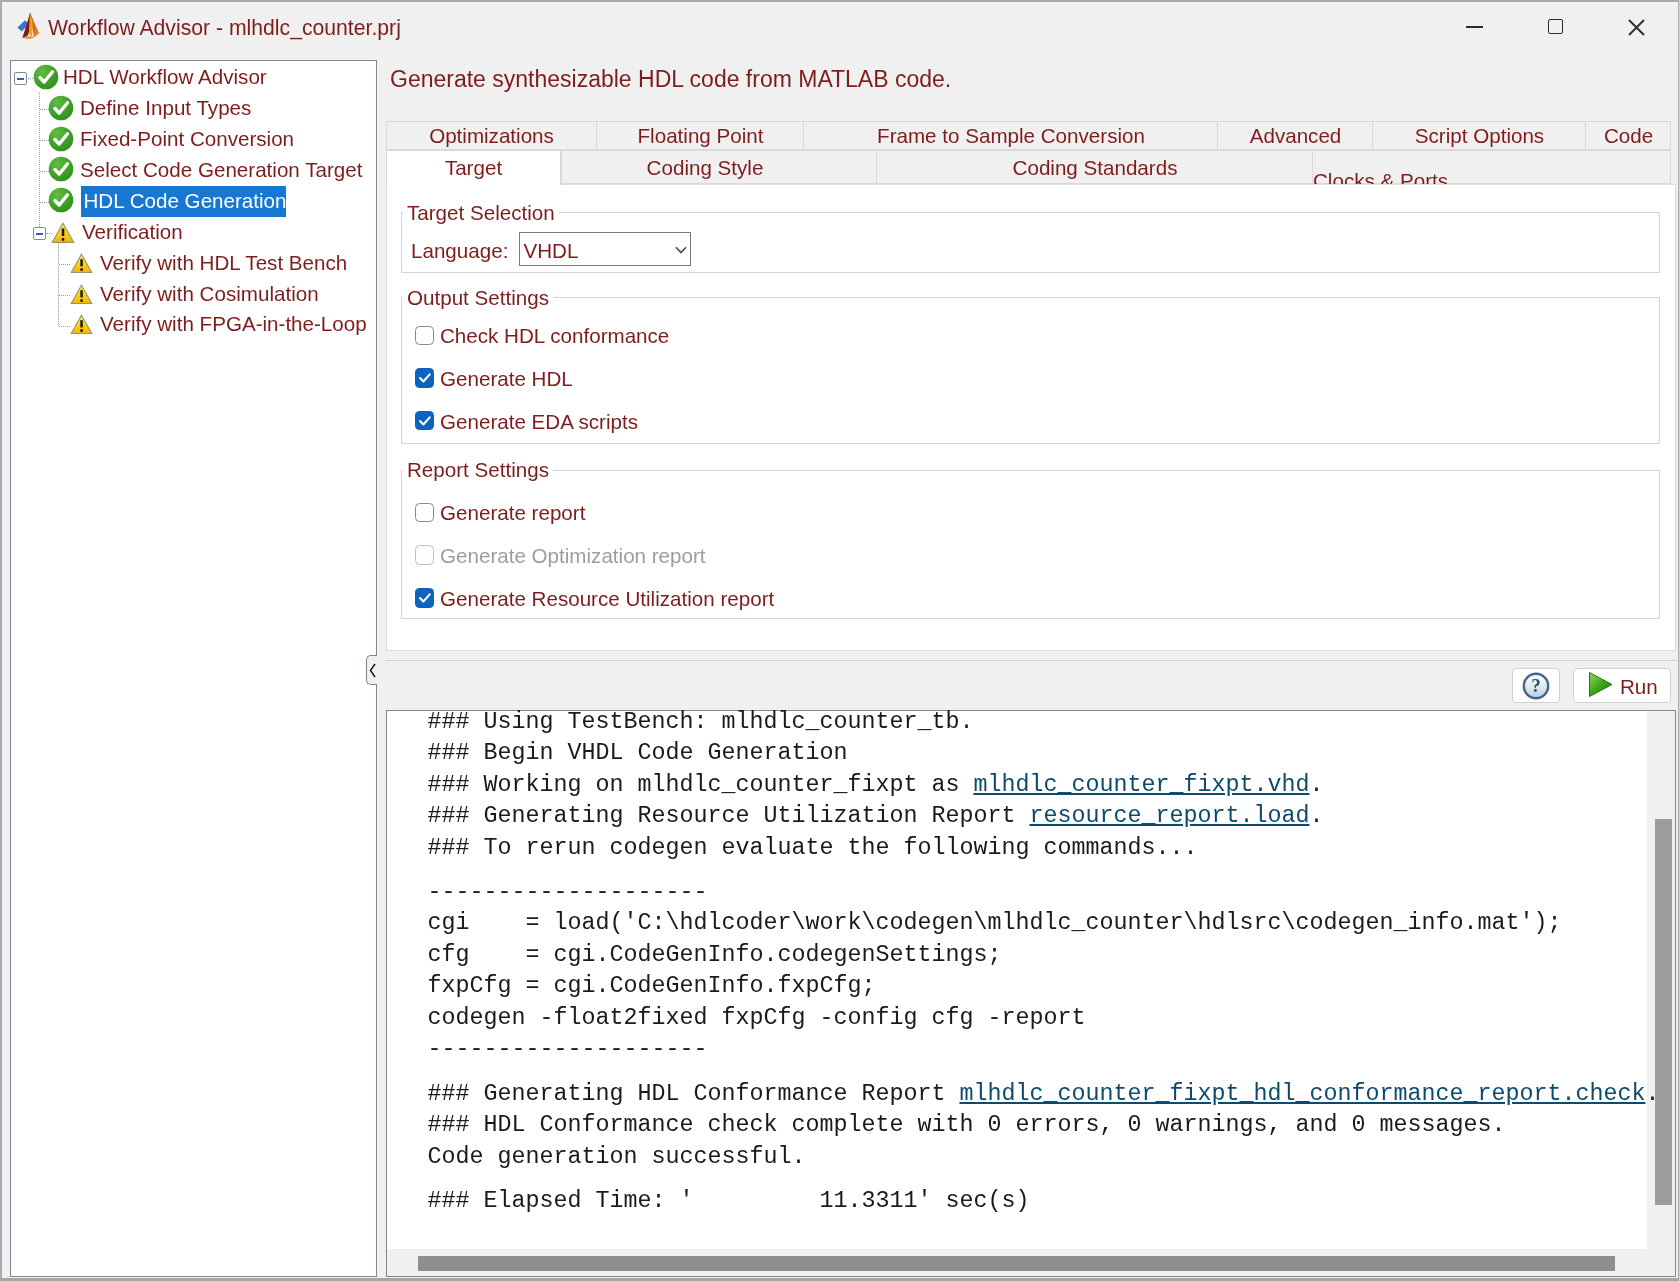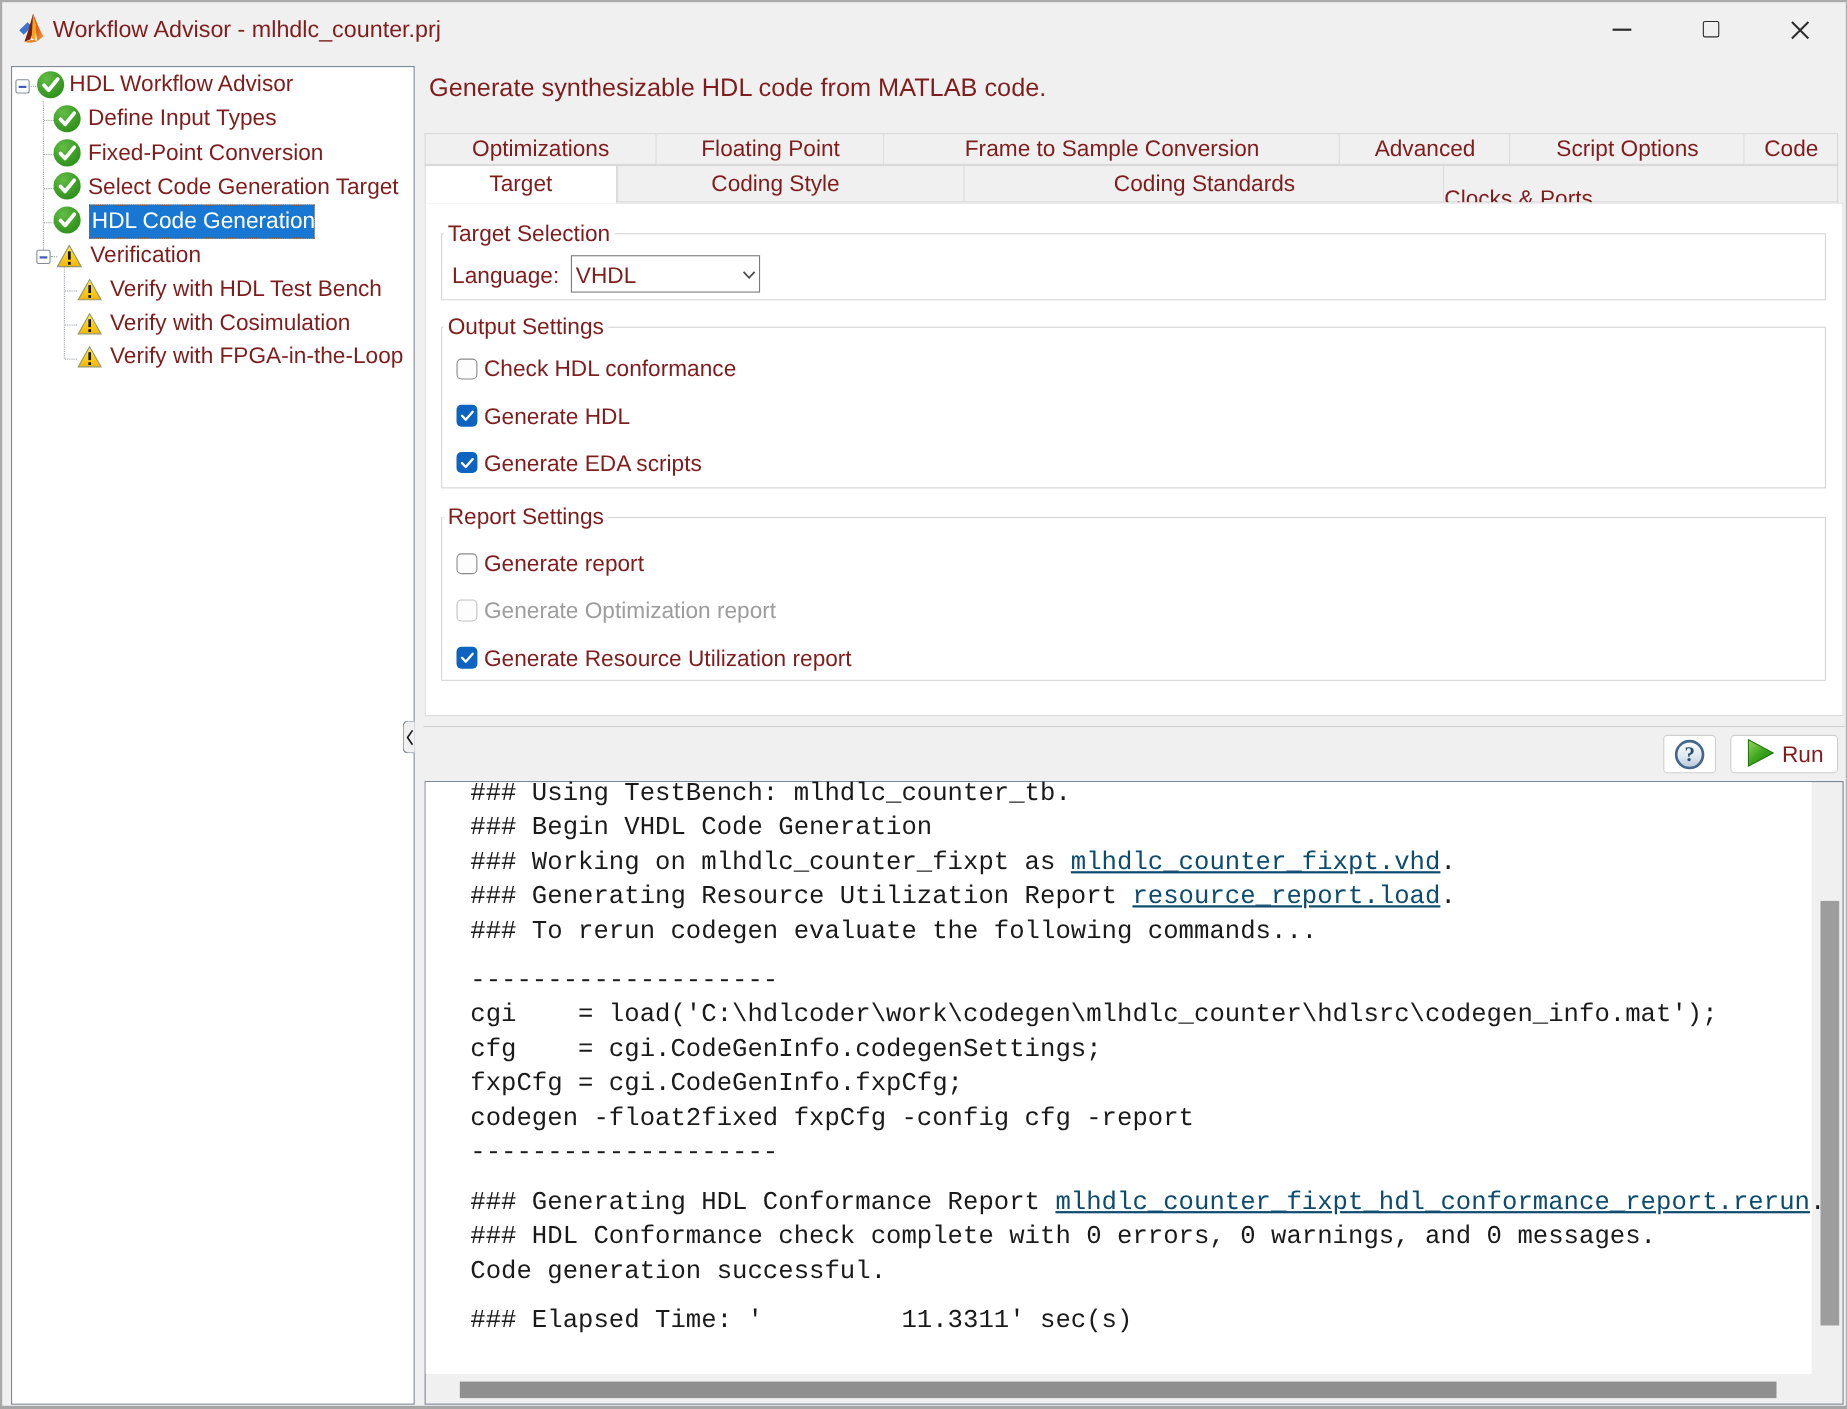--- a/index.html
+++ b/index.html
@@ -240,21 +240,21 @@
   <div class="mono line">### Generating Resource Utilization Report <a class="lnk">resource_report.load</a>.</div>
   <div class="mono line">### To rerun codegen evaluate the following commands...</div>
   <div class="gapline"></div>
   <div class="mono line">--------------------</div>
   <div class="mono line">cgi    = load('C:\hdlcoder\work\codegen\mlhdlc_counter\hdlsrc\codegen_info.mat');</div>
   <div class="mono line">cfg    = cgi.CodeGenInfo.codegenSettings;</div>
   <div class="mono line">fxpCfg = cgi.CodeGenInfo.fxpCfg;</div>
   <div class="mono line">codegen -float2fixed fxpCfg -config cfg -report</div>
   <div class="mono line">--------------------</div>
   <div class="gapline"></div>
-  <div class="mono line">### Generating HDL Conformance Report <a class="lnk">mlhdlc_counter_fixpt_hdl_conformance_report.rerun</a>.</div>
+  <div class="mono line">### Generating HDL Conformance Report <a class="lnk">mlhdlc_counter_fixpt_hdl_conformance_report.check</a>.</div>
   <div class="mono line">### HDL Conformance check complete with 0 errors, 0 warnings, and 0 messages.</div>
   <div class="mono line">Code generation successful.</div>
   <div class="gapline"></div>
   <div class="mono line">### Elapsed Time: '         11.3311' sec(s)</div>
 </div>
 
 <div class="abs" style="left:1654.5px;top:818.5px;width:17px;height:386.5px;background:#9d9d9d;"></div>
 
 <div class="abs" style="left:417.5px;top:1256px;width:1197px;height:15px;background:#8f8f8f;"></div>
 

